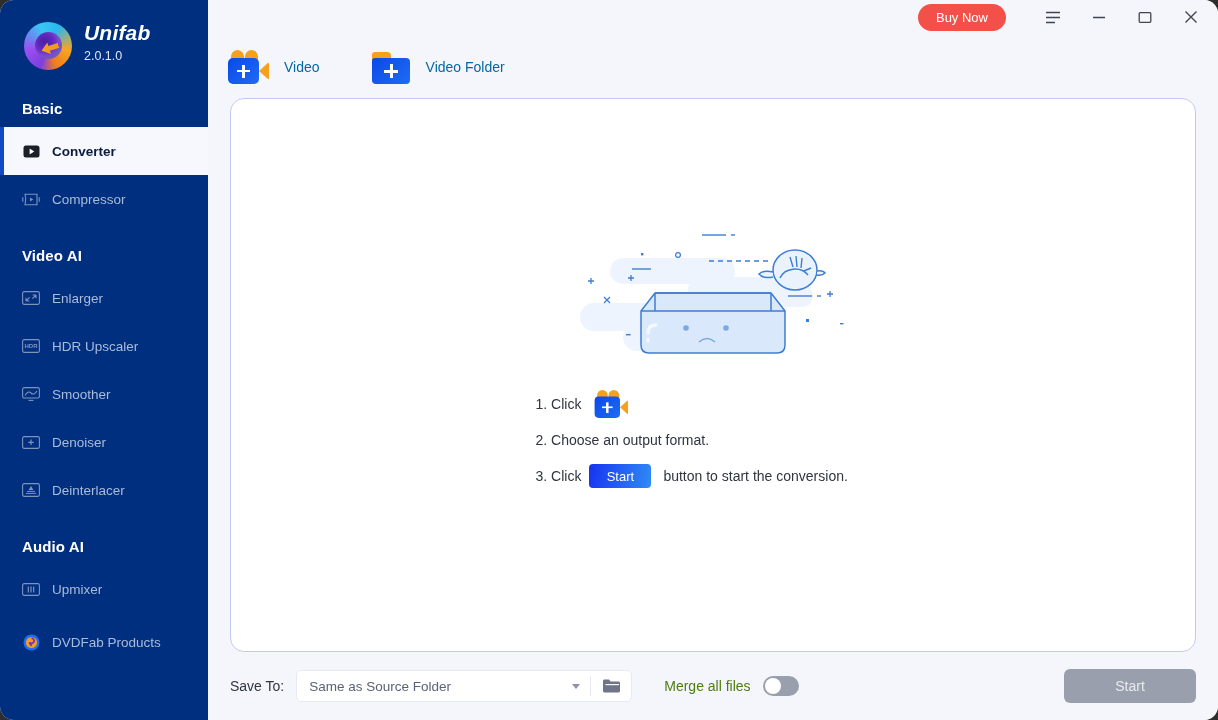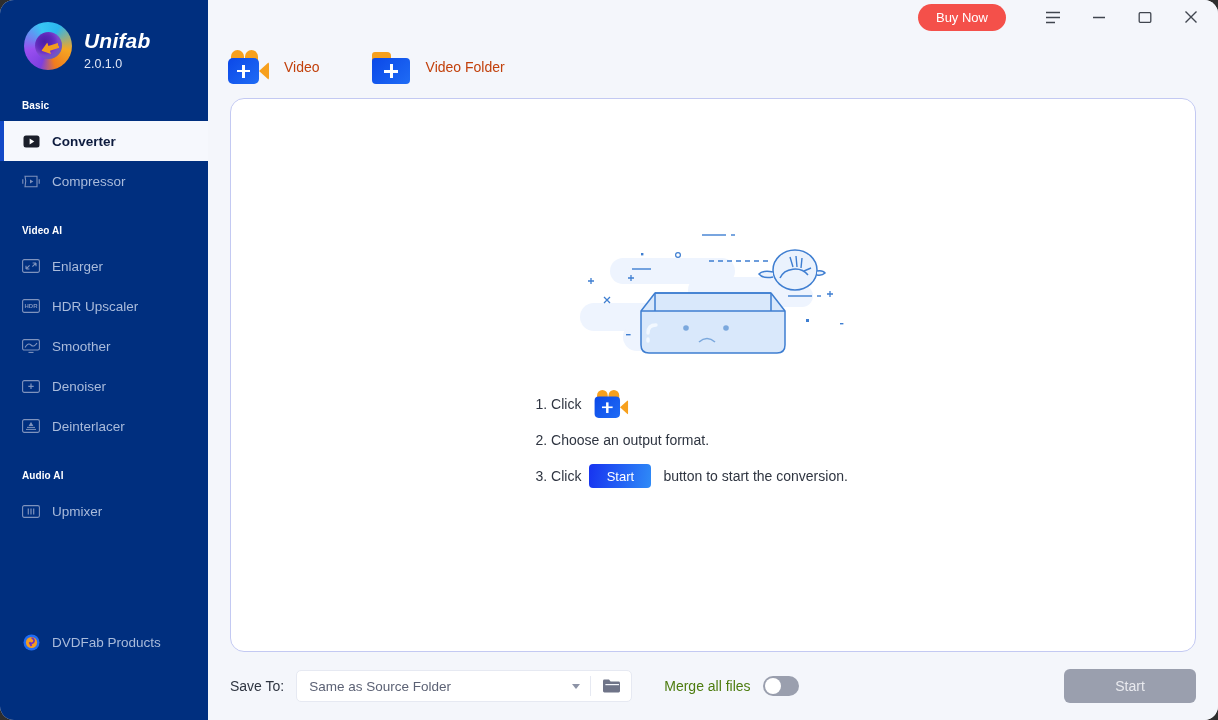--- a/index.html
+++ b/index.html
@@ -20,21 +20,21 @@
 
   
   #sidebar {
     width: 208px; height: 100%;
     background: #002f7f;
     position: relative;
     flex: 0 0 208px;
     color: #fff;
   }
   .logo-row {
-    display: flex; align-items: flex-end;
+    display: flex; align-items: flex-start;
     padding: 22px 0 0 24px;
   }
   .logo-mark {
     width: 48px; height: 48px; border-radius: 50%;
     position: relative; overflow: hidden;
     background: conic-gradient(from 200deg, #7d3fe0 0deg, #9a4ff0 60deg, #38c6f4 140deg, #2bb7ef 190deg, #f5a623 260deg, #f07c1e 320deg, #7d3fe0 360deg);
     flex: 0 0 48px;
   }
   .logo-mark::after {
     content: ""; position: absolute; left: 11px; top: 10px;
@@ -50,27 +50,27 @@
     clip-path: polygon(0 50%, 45% 0, 45% 30%, 100% 30%, 100% 72%, 45% 72%, 45% 100%);
   }
   .logo-text { margin-left: 12px; line-height: 1; }
   .logo-name {
     font-size: 21px; font-weight: bold; font-style: italic;
     letter-spacing: .2px; color: #ffffff;
   }
   .logo-ver { font-size: 12.5px; color: #dfe6f5; margin-top: 7px; }
 
   .nav-group {
-    font-size: 10px; font-weight: bold; color: #ffffff;
+    font-size: 15px; font-weight: bold; color: #ffffff;
     padding: 0 0 0 22px; margin-top: 24px; margin-bottom: 10px;
     letter-spacing: .1px;
   }
   #group-basic { margin-top: 30px; }
   .nav-item {
-    height: 40px; display: flex; align-items: center;
+    height: 48px; display: flex; align-items: center;
     padding-left: 22px; color: #a9bbdb; font-size: 13.5px;
     position: relative; cursor: default;
   }
   .nav-item.active {
     background: #f6f8fd; color: #0d1b3e; font-weight: bold;
   }
   .nav-item.active::before {
     content: ""; position: absolute; left: 0; top: 0;
     width: 4px; height: 100%; background: #1249c7;
   }
@@ -108,21 +108,21 @@
     align-items: center; justify-content: center;
     cursor: pointer; color: #40464f;
   }
 
   
   #add-row {
     display: flex; align-items: center;
     padding: 8px 0 0 18px; height: 58px;
   }
   .add-entry { display: flex; align-items: center; margin-right: 52px; cursor: pointer; }
-  .add-entry .lbl { font-size: 14px; color: #c2410c; margin-left: 14px; }
+  .add-entry .lbl { font-size: 14px; color: #0369a1; margin-left: 14px; }
 
   .vid-icon { position: relative; width: 44px; height: 34px; }
   .vid-icon .reel1, .vid-icon .reel2 {
     position: absolute; top: 0; width: 13px; height: 13px;
     border-radius: 50% 50% 0 0; background: #f7a01d;
   }
   .vid-icon .reel1 { left: 5px; }
   .vid-icon .reel2 { left: 19px; }
   .vid-icon .body {
     position: absolute; left: 2px; top: 8px; width: 31px; height: 26px;

